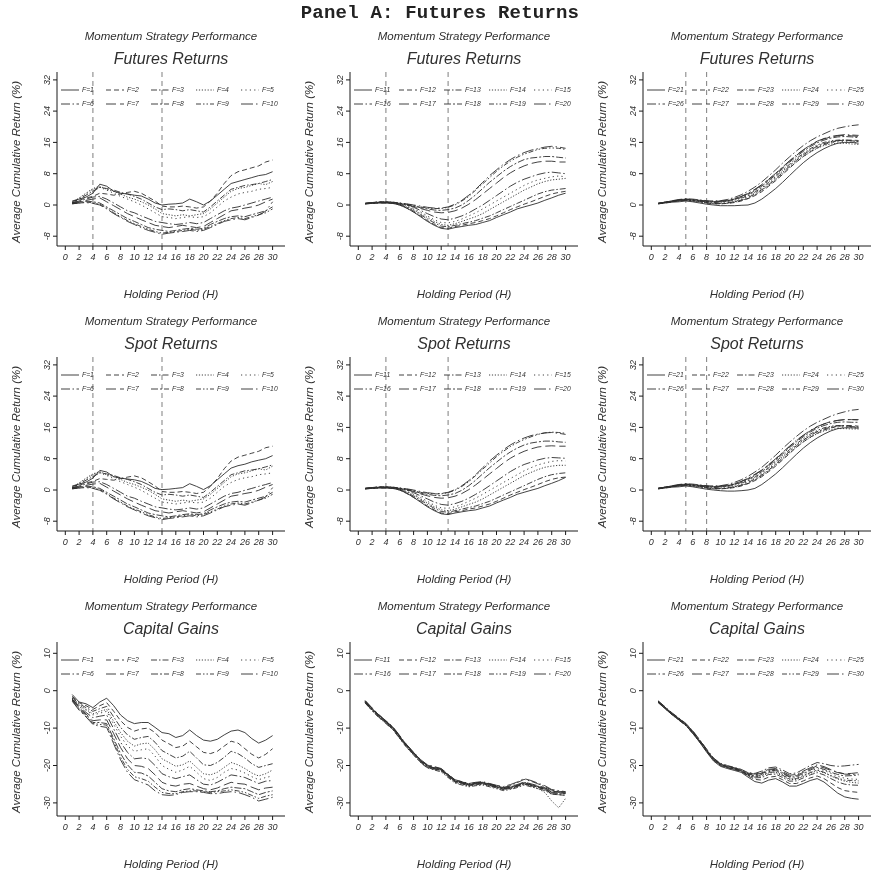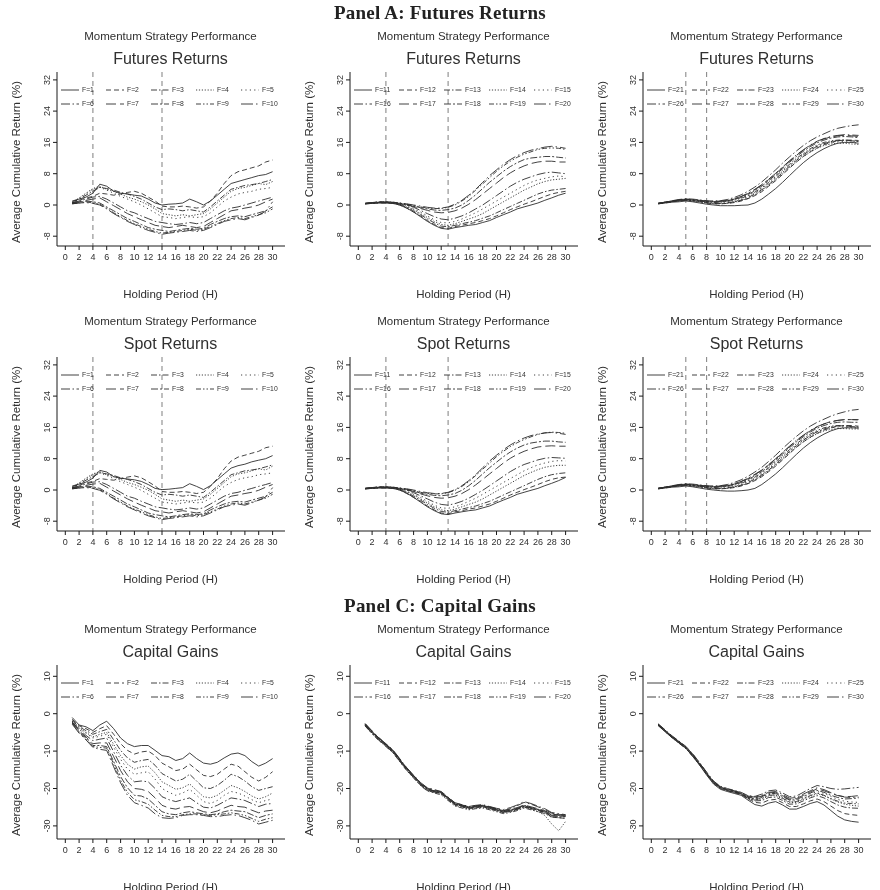--- a/index.html
+++ b/index.html
@@ -1,21 +1,21 @@
 <!DOCTYPE html>
 <html><head>
 <meta charset="utf-8">
 <style>
   html,body{margin:0;padding:0;background:#ffffff;}
   body{width:880px;height:890px;font-family:"Liberation Sans",sans-serif;color:#1a1a1a;overflow:hidden;}
   .page{width:880px;}
   .panel{padding-top:2px;}
   .panel + .panel{margin-top:8px;}
-  .panel-title{font-family:Liberation Serif, serif;font-weight:bold;font-size:19px;text-align:center;margin:0 0 1px 0;letter-spacing:.2px;color:#222;}
-  .chart-row{display:flex;justify-content:center;}
+  .panel-title{font-family:Liberation Mono, monospace;font-weight:bold;font-size:19px;text-align:center;margin:0 0 1px 0;letter-spacing:.2px;color:#222;}
+  .chart-row{display:flex;justify-content:flex-end;font-style:italic;}
   figure.chart{margin:0;width:293px;padding-top:5px;position:relative;}
   .ctitle{font-size:11.5px;margin-left:56px;width:228px;text-align:center;white-space:nowrap;color:#303030;}
   .csub{font-size:16px;margin-left:56px;width:228px;text-align:center;margin-top:8px;color:#303030;}
   .pw{position:relative;height:210px;margin-top:2px;}
   .ylab{position:absolute;left:15px;top:92px;transform:translate(-50%,-50%) rotate(-90deg);font-size:11.5px;white-space:nowrap;color:#303030;}
   svg.plot{position:absolute;left:0;top:0;}
   .xlab{font-size:11.5px;margin-left:56px;width:228px;text-align:center;margin-top:8px;color:#303030;}
   .tick{font-size:9px;fill:#303030;}
   .leg{font-size:6.8px;fill:#303030;}
 </style>
@@ -557,21 +557,20 @@
               <line x1="240" y1="34" x2="258" y2="34" stroke="#2e2e2e" stroke-width="0.9" stroke-dasharray="12,3,1.5,3"></line>
               <text class="leg" x="261" y="36.4">F=30</text>
             </svg>
         </div>
         <div class="xlab">Holding Period (H)</div>
       </figure>
     </div>
   </section>
 
   <section class="panel">
-    <h2 class="panel-title">Panel C: Capital Gains</h2>
     <div class="chart-row">
       <figure class="chart">
         <div class="ctitle">Momentum Strategy Performance</div>
         <div class="csub">Capital Gains</div>
         <div class="pw">
           <div class="ylab">Average Cumulative Return (%)</div>
           <svg class="plot" width="293" height="210">
               <line x1="56" y1="2" x2="56" y2="176" stroke="#1a1a1a" stroke-width="1"></line>
               <line x1="56" y1="176" x2="284" y2="176" stroke="#1a1a1a" stroke-width="1"></line>
               <line x1="52" y1="13.3" x2="56" y2="13.3" stroke="#1a1a1a" stroke-width="1"></line>

